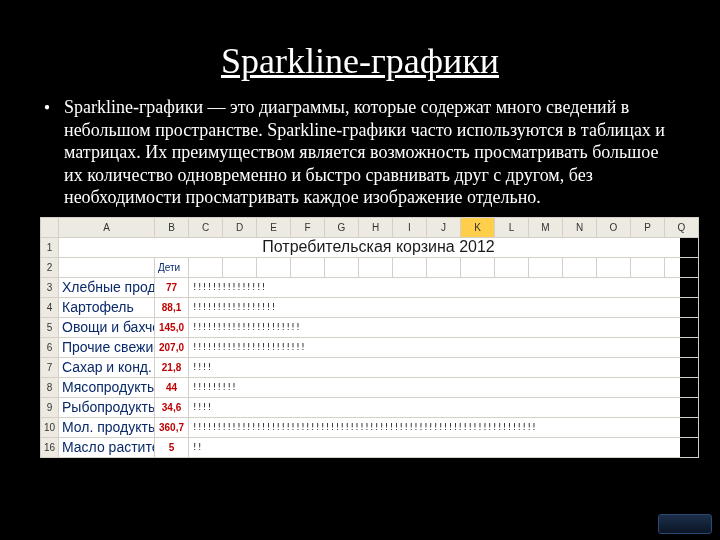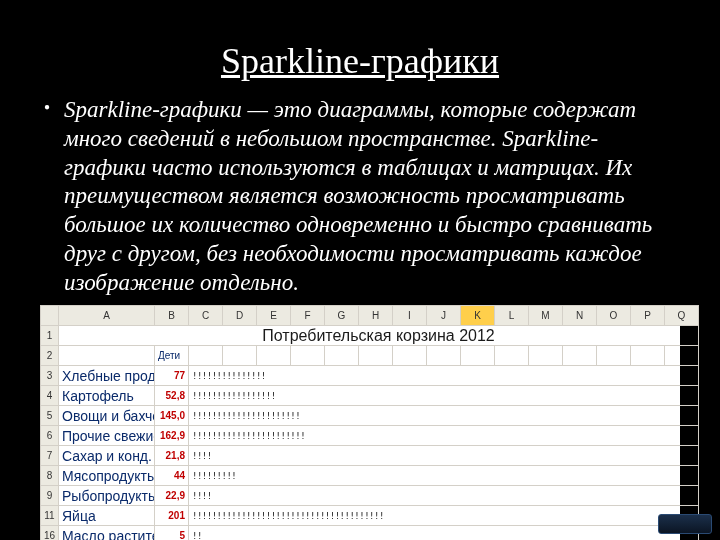--- a/index.html
+++ b/index.html
@@ -23,23 +23,22 @@
   .body-row { display: flex; }
   .bullet {
     width: 24px;
     flex-shrink: 0;
     font-size: 10px;
     line-height: 2.2;
     text-align: left;
     padding-left: 4px;
   }
   .para {
-    font-size: 23px;
+    font-size: 18px;
     line-height: 1.25;
-    font-style: italic;
   }
   .sheet-wrap {
     margin-top: 8px;
     background: #fff;
     color: #000;
     font-family: Arial, sans-serif;
     font-size: 10px;
   }
   table.sheet {
     border-collapse: collapse;
@@ -68,21 +67,21 @@
   }
   td.colA {
     font-weight: normal;
     color: #0a2a6a;
     font-size: 14px;
     white-space: nowrap;
   }
   td.colB {
     color: #c00000;
     font-weight: bold;
-    text-align: right;
+    text-align: center;
     font-size: 10px;
   }
   th.sel { background: #ffcf4b !important; }
   .title-cell {
     text-align: center;
     font-size: 16px;
     color: #1a1a1a;
     height: 26px;
   }
   td.spark {
@@ -184,58 +183,58 @@
           </tr>
           <tr>
             <th class="rowhdr">3</th>
             <td class="colA">Хлебные продукты</td>
             <td class="colB">77</td>
             <td colspan="15" class="spark">!!!!!!!!!!!!!!!</td>
           </tr>
           <tr>
             <th class="rowhdr">4</th>
             <td class="colA">Картофель</td>
-            <td class="colB">52,8</td>
+            <td class="colB">88,1</td>
             <td colspan="15" class="spark">!!!!!!!!!!!!!!!!!</td>
           </tr>
           <tr>
             <th class="rowhdr">5</th>
             <td class="colA">Овощи и бахчёвые 2</td>
             <td class="colB">145,0</td>
             <td colspan="15" class="spark">!!!!!!!!!!!!!!!!!!!!!!</td>
           </tr>
           <tr>
             <th class="rowhdr">6</th>
             <td class="colA">Прочие свежие</td>
-            <td class="colB">162,9</td>
+            <td class="colB">207,0</td>
             <td colspan="15" class="spark">!!!!!!!!!!!!!!!!!!!!!!!</td>
           </tr>
           <tr>
             <th class="rowhdr">7</th>
             <td class="colA">Сахар и конд. изделия</td>
             <td class="colB">21,8</td>
             <td colspan="15" class="spark">!!!!</td>
           </tr>
           <tr>
             <th class="rowhdr">8</th>
             <td class="colA">Мясопродукты</td>
             <td class="colB">44</td>
             <td colspan="15" class="spark">!!!!!!!!!</td>
           </tr>
           <tr>
             <th class="rowhdr">9</th>
             <td class="colA">Рыбопродукты</td>
-            <td class="colB">22,9</td>
+            <td class="colB">34,6</td>
             <td colspan="15" class="spark">!!!!</td>
           </tr>
           <tr>
-            <th class="rowhdr">11</th>
-            <td class="colA">Яйца</td>
-            <td class="colB">201</td>
-            <td colspan="15" class="spark">!!!!!!!!!!!!!!!!!!!!!!!!!!!!!!!!!!!!!!!</td>
+            <th class="rowhdr">10</th>
+            <td class="colA">Мол. продукты</td>
+            <td class="colB">360,7</td>
+            <td colspan="15" class="spark">!!!!!!!!!!!!!!!!!!!!!!!!!!!!!!!!!!!!!!!!!!!!!!!!!!!!!!!!!!!!!!!!!!!!!!</td>
           </tr>
           <tr>
             <th class="rowhdr">16</th>
             <td class="colA">Масло растительное</td>
             <td class="colB">5</td>
             <td colspan="15" class="spark">!!</td>
           </tr>
         </tbody>
       </table>
   </div>

